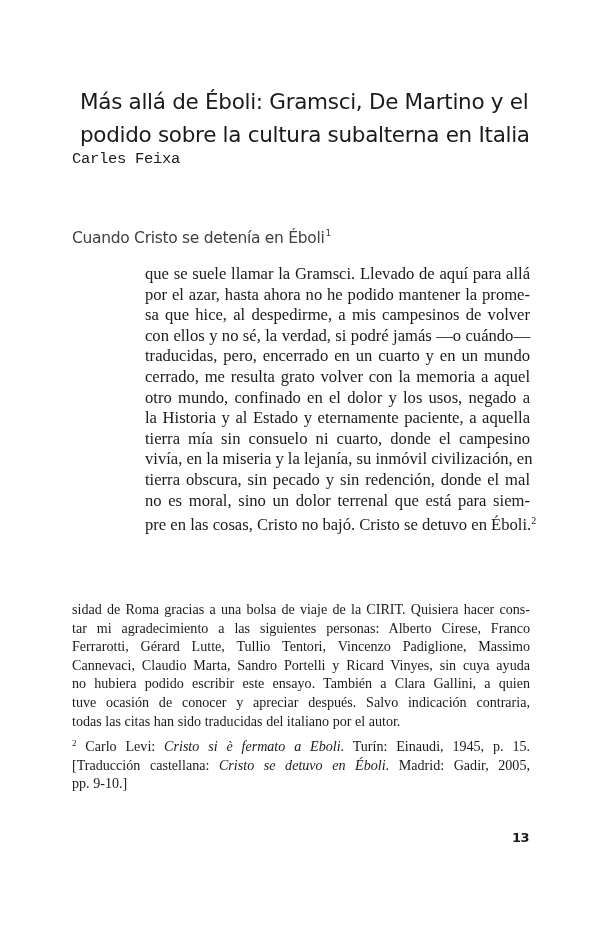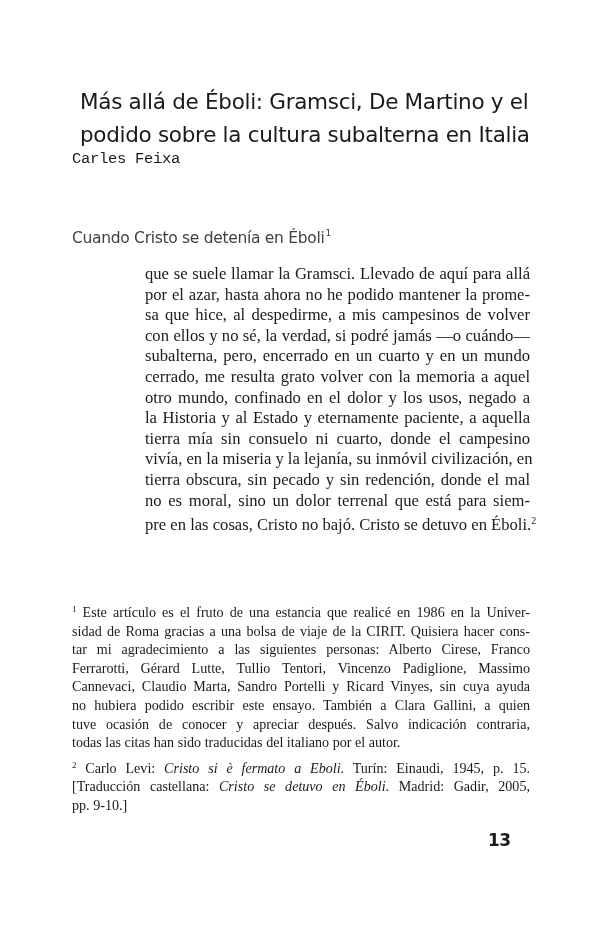--- a/index.html
+++ b/index.html
@@ -30,22 +30,22 @@
   .quote sup { font-size: 10px; vertical-align: 6px; }
   .notes {
     position: absolute; left: 72px; top: 600px; width: 458px;
     font-family: "Liberation Serif", serif; font-size: 14.1px; line-height: 18.6px;
   }
   .notes .ln { display: block; text-align: justify; text-align-last: justify; white-space: nowrap; }
   .notes .ln.left { text-align-last: left; }
   .notes .gap { height: 4px; }
   .notes sup { font-size: 9px; vertical-align: 5px; }
   .page-number {
-    position: absolute; left: 488px; top: 830px;
-    font-family: "DejaVu Sans", sans-serif; font-size: 17px; font-weight: bold; letter-spacing: -0.5px;
+    position: absolute; left: 512px; top: 830px;
+    font-family: "DejaVu Sans", sans-serif; font-size: 13px; font-weight: bold; letter-spacing: -0.5px;
   }
 </style>
 </head>
 <body>
 
 <div class="page">
 
   <h1 class="title">
     <span>Más allá de Éboli: Gramsci, De Martino y el</span><br>
     <span>podido sobre la cultura subalterna en Italia</span>
@@ -53,34 +53,33 @@
 
   <div class="author">Carles Feixa</div>
 
   <h2 class="section"><span>Cuando Cristo se detenía en Éboli</span><sup>1</sup></h2>
 
   <div class="quote">
     <span class="ln">que se suele llamar la Gramsci. Llevado de aquí para allá</span>
     <span class="ln">por el azar, hasta ahora no he podido mantener la prome-</span>
     <span class="ln">sa que hice, al despedirme, a mis campesinos de volver</span>
     <span class="ln">con ellos y no sé, la verdad, si podré jamás —o cuándo—</span>
-    <span class="ln">subalterna, pero, encerrado en un cuarto y en un mundo</span>
+    <span class="ln">traducidas, pero, encerrado en un cuarto y en un mundo</span>
     <span class="ln">cerrado, me resulta grato volver con la memoria a aquel</span>
     <span class="ln">otro mundo, confinado en el dolor y los usos, negado a</span>
     <span class="ln">la Historia y al Estado y eternamente paciente, a aquella</span>
     <span class="ln">tierra mía sin consuelo ni cuarto, donde el campesino</span>
     <span class="ln">vivía, en la miseria y la lejanía, su inmóvil civilización, en</span>
     <span class="ln">tierra obscura, sin pecado y sin redención, donde el mal</span>
     <span class="ln">no es moral, sino un dolor terrenal que está para siem-</span>
     <span class="ln last"><span>pre en las cosas, Cristo no bajó. Cristo se detuvo en Éboli.</span><sup>2</sup></span>
   </div>
 
   <div class="notes">
     <div>
-      <span class="ln"><sup>1</sup> <span>Este artículo es el fruto de una estancia que realicé en 1986 en la Univer-</span></span>
       <span class="ln">sidad de Roma gracias a una bolsa de viaje de la CIRIT. Quisiera hacer cons-</span>
       <span class="ln">tar mi agradecimiento a las siguientes personas: Alberto Cirese, Franco</span>
       <span class="ln">Ferrarotti, Gérard Lutte, Tullio Tentori, Vincenzo Padiglione, Massimo</span>
       <span class="ln">Cannevaci, Claudio Marta, Sandro Portelli y Ricard Vinyes, sin cuya ayuda</span>
       <span class="ln">no hubiera podido escribir este ensayo. También a Clara Gallini, a quien</span>
       <span class="ln">tuve ocasión de conocer y apreciar después. Salvo indicación contraria,</span>
       <span class="ln left">todas las citas han sido traducidas del italiano por el autor.</span>
     </div>
     <div class="gap"></div>
     <div>

